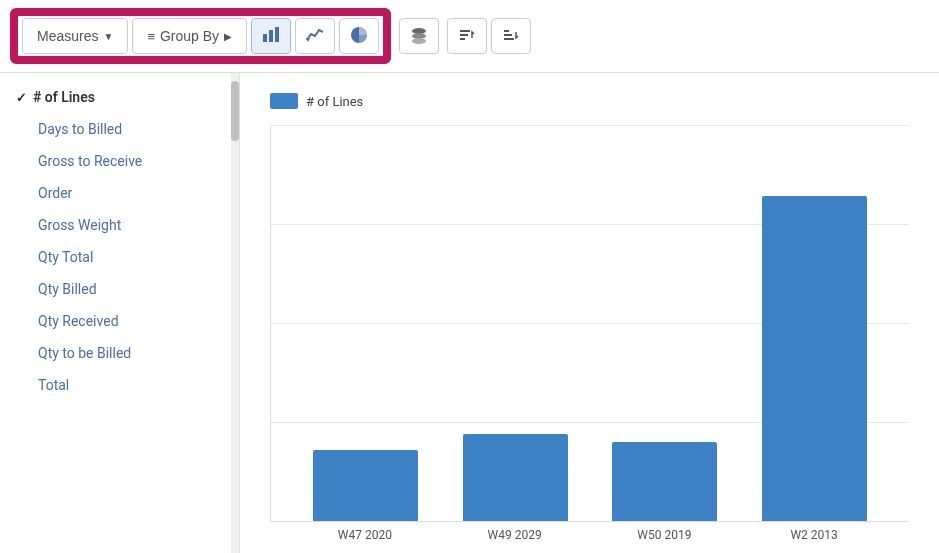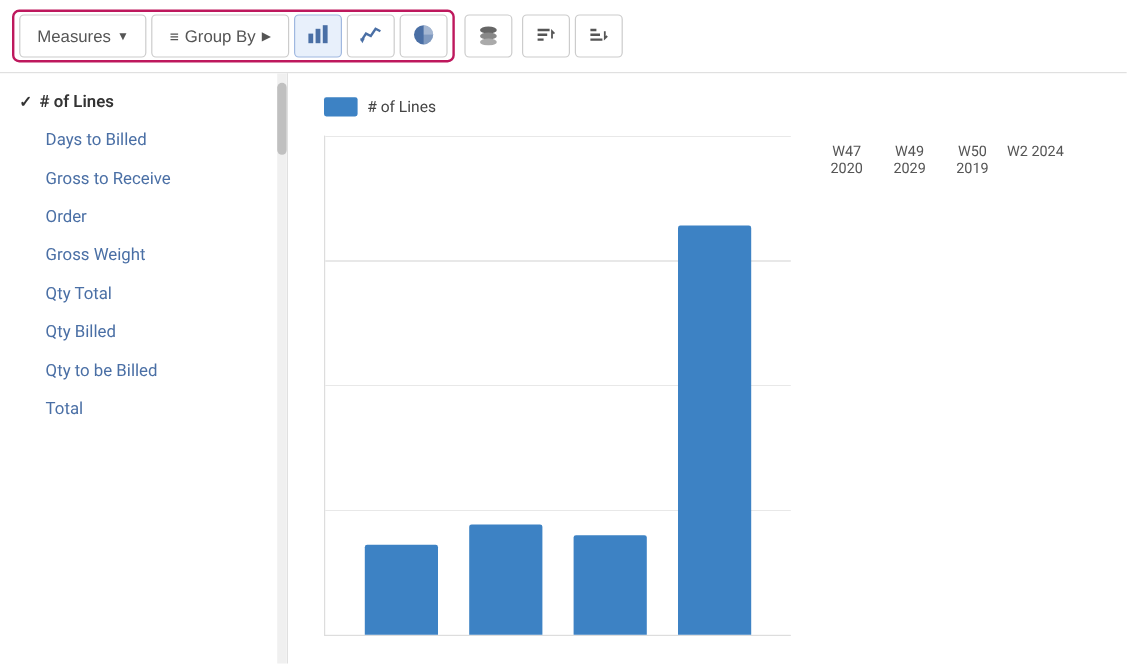--- a/index.html
+++ b/index.html
@@ -18,21 +18,21 @@
       align-items: center;
       padding: 8px 10px;
       border-bottom: 1px solid #e0e0e0;
       gap: 4px;
     }
 
     .toolbar-group-highlighted {
       display: flex;
       align-items: center;
       gap: 4px;
-      border: 2px solid #be185d;
+      border: 8px solid #be185d;
       border-radius: 6px;
       padding: 2px 4px;
     }
 
     .toolbar-btn {
       display: flex;
       align-items: center;
       gap: 5px;
       padding: 6px 14px;
       border: 1px solid #ccc;
@@ -132,21 +132,21 @@
     .legend-color-box {
       width: 28px;
       height: 16px;
       background: #3d82c4;
       border-radius: 2px;
     }
 
     .chart-container {
       flex: 1;
       display: flex;
-      flex-direction: row;
+      flex-direction: column;
       position: relative;
     }
 
     .chart-grid {
       flex: 1;
       display: flex;
       align-items: flex-end;
       gap: 0;
       border-left: 1px solid #ddd;
       border-bottom: 1px solid #ddd;
@@ -303,20 +303,24 @@
         <span style="margin-right: 22px;"></span>
         <span>Gross Weight</span>
       </div>
       <div class="sidebar-item">
         <span style="margin-right: 22px;"></span>
         <span>Qty Total</span>
       </div>
       <div class="sidebar-item">
         <span style="margin-right: 22px;"></span>
         <span>Qty Billed</span>
+      </div>
+      <div class="sidebar-item">
+        <span style="margin-right: 22px;"></span>
+        <span>Qty Received</span>
       </div>
       <div class="sidebar-item">
         <span style="margin-right: 22px;"></span>
         <span>Qty to be Billed</span>
       </div>
       <div class="sidebar-item">
         <span style="margin-right: 22px;"></span>
         <span>Total</span>
       </div>
       <div class="scrollbar-track">
@@ -341,17 +345,17 @@
             <div class="bar" style="height: 20%; background: rgb(61, 130, 196);"></div>
           </div>
           <div class="bar-group">
             <div class="bar" style="height: 82%; background: rgb(61, 130, 196);"></div>
           </div>
         </div>
       <div class="x-labels" id="x-labels">
       <div class="x-label">W47 2020</div>
           <div class="x-label">W49 2029</div>
           <div class="x-label">W50 2019</div>
-          <div class="x-label">W2 2024</div>
+          <div class="x-label">W2 2013</div>
         </div>
     </div>
   </div>
 </div>
 
 </body></html>

